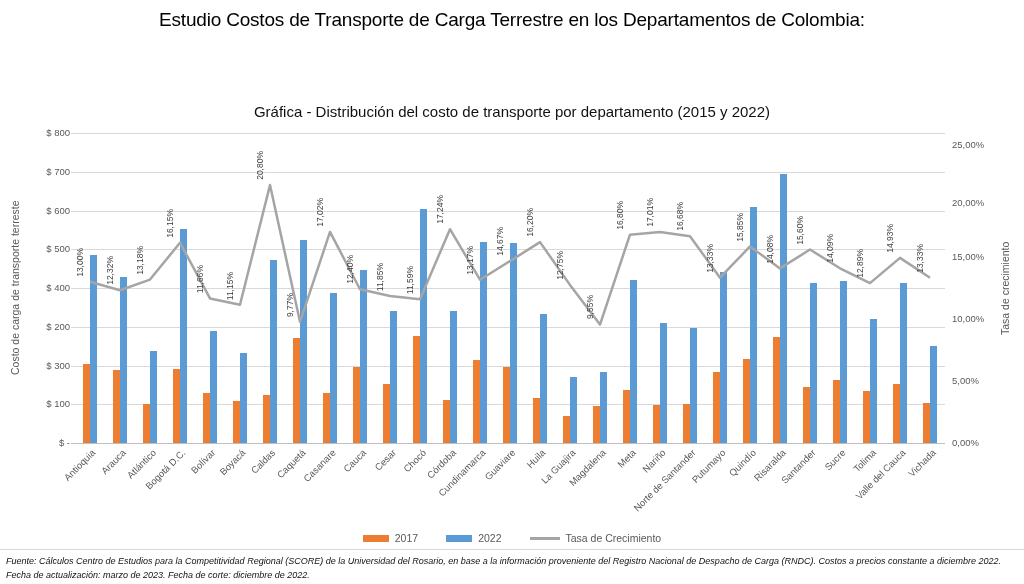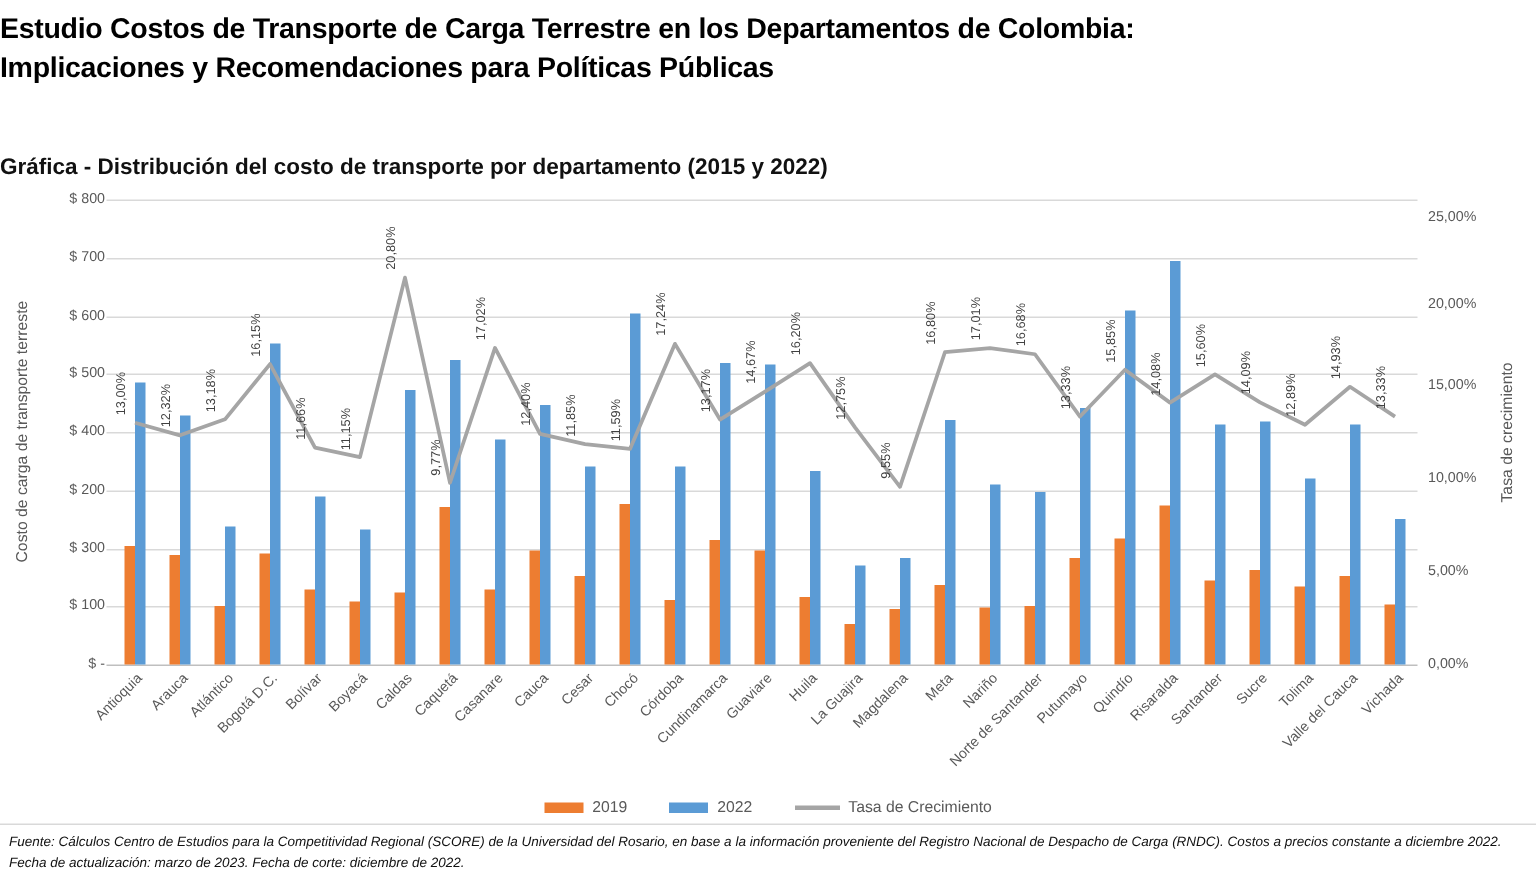--- a/index.html
+++ b/index.html
@@ -1,18 +1,18 @@
 <!DOCTYPE html>
 <html><head>
 <meta charset="utf-8">
 <style>
   html,body { margin:0; padding:0; background:#ffffff; font-family:"Liberation Sans", sans-serif; }
   .page { position:relative; width:1024px; height:584px; background:#ffffff; overflow:hidden; }
 
-  .hline { position:absolute; width:100%; font-weight:bold; color:#000; }
+  .hline { position:absolute; width:100%; text-align:center; font-weight:normal; color:#000; }
   .title1 { top:9px;  font-size:19px; letter-spacing:-0.2px; }
   .title2 { top:35px; font-size:19px; letter-spacing:-0.2px; }
   .subtitle { top:62px; font-size:12px; }
   .chart-title { top:103px; font-size:15px; color:#111; }
 
   .plot { position:absolute; left:75px; top:133px; width:870px; height:310px; }
   .gridline { position:absolute; left:-4px; right:0; height:1px; background:#D9D9D9; }
   .gridline.axis { background:#BFBFBF; }
   .bar { position:absolute; bottom:0; width:7px; }
   .line-svg { position:absolute; left:0; top:0; overflow:visible; }
@@ -38,21 +38,20 @@
   .line-marker { width:30px; height:3px; }
 
   .footer { position:absolute; top:549px; left:0; right:0; border-top:1px solid #D9D9D9;
             padding:4px 6px 0 6px; font-style:italic; font-size:9px; line-height:1.6; color:#111; }
 </style>
 </head>
 <body>
 
 <div class="page">
   <div class="hline title1">Estudio Costos de Transporte de Carga Terrestre en los Departamentos de Colombia:</div>
-  <div class="hline title2">Implicaciones y Recomendaciones para Políticas Públicas</div>
   <div class="hline chart-title">Gráfica - Distribución del costo de transporte por departamento (2015 y 2022)</div>
 
   <div class="yaxis-title left">Costo de carga de transporte terreste</div>
   <div class="yaxis-title right">Tasa de crecimiento</div>
 
   <div class="plot">
       <div class="gridline" style="top: 0px;"></div>
       <div class="gridline" style="top: 38.75px;"></div>
       <div class="gridline" style="top: 77.5px;"></div>
       <div class="gridline" style="top: 116.25px;"></div>
@@ -179,21 +178,21 @@
       <div class="xlabel" style="right: 165px;">Risaralda</div>
       <div class="xlabel" style="right: 135px;">Santander</div>
       <div class="xlabel" style="right: 105px;">Sucre</div>
       <div class="xlabel" style="right: 75px;">Tolima</div>
       <div class="xlabel" style="right: 45px;">Valle del Cauca</div>
       <div class="xlabel" style="right: 15px;">Vichada</div>
     </div>
   <div class="legend">
       <div class="legend-item">
         <div class="swatch" style="background: rgb(237, 125, 49);"></div>
-        <div class="legend-label">2019</div>
+        <div class="legend-label">2017</div>
       </div>
       <div class="legend-item">
         <div class="swatch" style="background: rgb(91, 155, 213);"></div>
         <div class="legend-label">2022</div>
       </div>
       <div class="legend-item">
         <div class="line-marker" style="background: rgb(165, 165, 165);"></div>
         <div class="legend-label">Tasa de Crecimiento</div>
       </div>
     </div>

